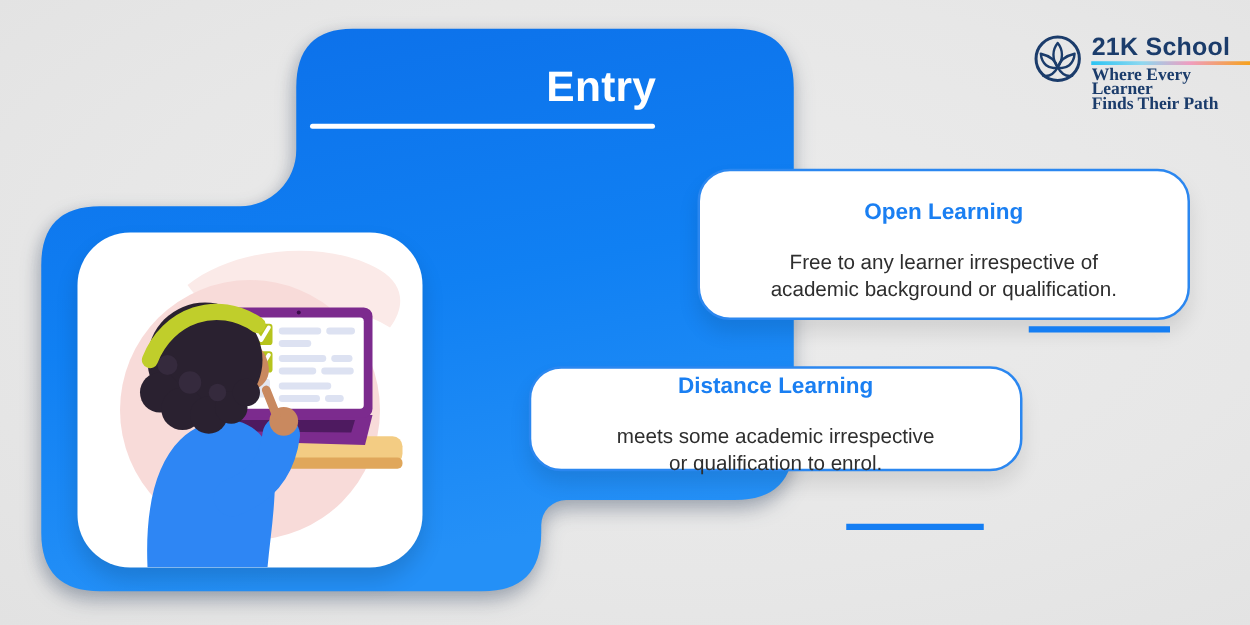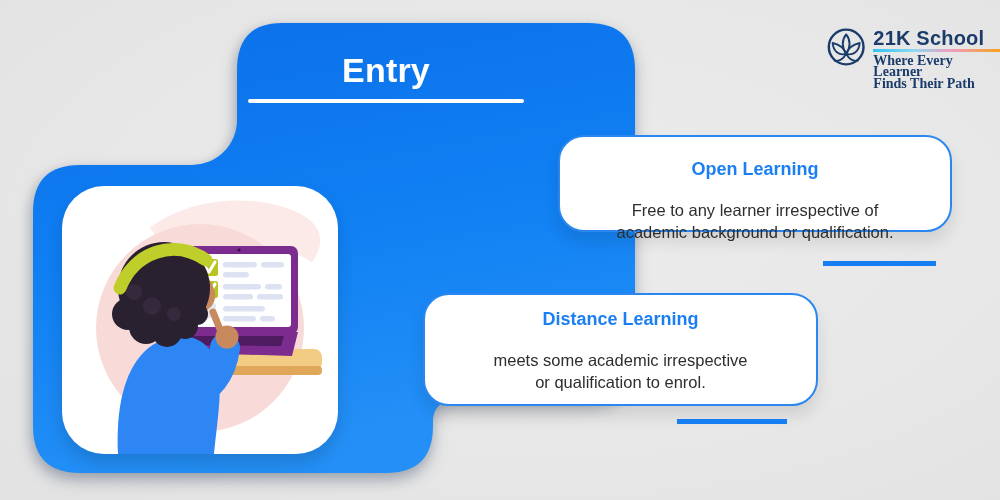--- a/index.html
+++ b/index.html
@@ -6,39 +6,39 @@
   body{font-family:"Liberation Sans",sans-serif;background:#d8d8d8;}
   .canvas{
     position:relative;width:1000px;height:500px;overflow:hidden;
     background:#e9e9e9;
     background:radial-gradient(ellipse at 55% 45%, #ececec 0%, #e7e7e7 60%, #e2e2e2 100%);
   }
   
   .blue-shape{position:absolute;left:0;top:0;
     filter:drop-shadow(0 7px 8px rgba(30,50,80,.30)) drop-shadow(-3px 3px 5px rgba(30,50,80,.12));}
   
-  .title-block{position:absolute;left:247px;top:50px;width:278px;text-align:center;color:#ffffff;}
+  .title-block{position:absolute;left:247px;top:50px;width:278px;text-align:right;color:#ffffff;}
   .title-line{font-size:34px;font-weight:bold;line-height:40px;letter-spacing:.2px;}
   .title-underline{width:276px;height:4px;background:#ffffff;margin:9px auto 0;border-radius:2px;}
   
   .logo{position:absolute;left:826px;top:26px;display:flex;align-items:flex-start;}
   .logo-icon{width:42px;height:42px;margin-right:7px;}
   .logo-texts{padding-top:3px;}
   .logo-name{font-size:20px;font-weight:bold;color:#1b3c6b;letter-spacing:.2px;line-height:18px;}
   .logo-gradline{height:2.5px;width:100%;margin:2px 0 3px;
     background:linear-gradient(90deg,#2bc4f3 0%,#8ed8f0 32%,#ef9dc0 62%,#f6a21c 100%);}
   .logo-tag{font-size:14px;font-weight:bold;color:#1b3c6b;line-height:11.5px;font-family:Liberation Serif, serif;}
   
   .illus-card{position:absolute;left:62px;top:186px;width:276px;height:268px;background:#ffffff;
     border-radius:42px;box-shadow:0 10px 18px rgba(0,0,0,.14);overflow:hidden;}
   
   .card{position:absolute;background:#ffffff;border:2px solid #2b87f0;border-radius:26px;
     box-shadow:0 10px 16px rgba(0,0,0,.10);text-align:center;box-sizing:border-box;}
-  .card-open{left:558px;top:135px;width:394px;height:97px;padding-top:21px;}
-  .card-distance{left:423px;top:293px;width:395px;height:113px;padding-top:13px;}
+  .card-open{left:558px;top:135px;width:394px;height:121px;padding-top:21px;}
+  .card-distance{left:423px;top:293px;width:395px;height:84px;padding-top:2px;}
   .card-title{font-size:18px;font-weight:bold;color:#1a7ff2;line-height:22px;}
   .card-body{margin-top:20px;}
   .card-line{font-size:16.5px;color:#2e2e2e;line-height:21.5px;}
   
   .accent{position:absolute;height:5px;background:#157ef3;}
   .accent-1{left:823px;top:261px;width:113px;}
   .accent-2{left:677px;top:419px;width:110px;}
 </style>
 </head>
 <body>

